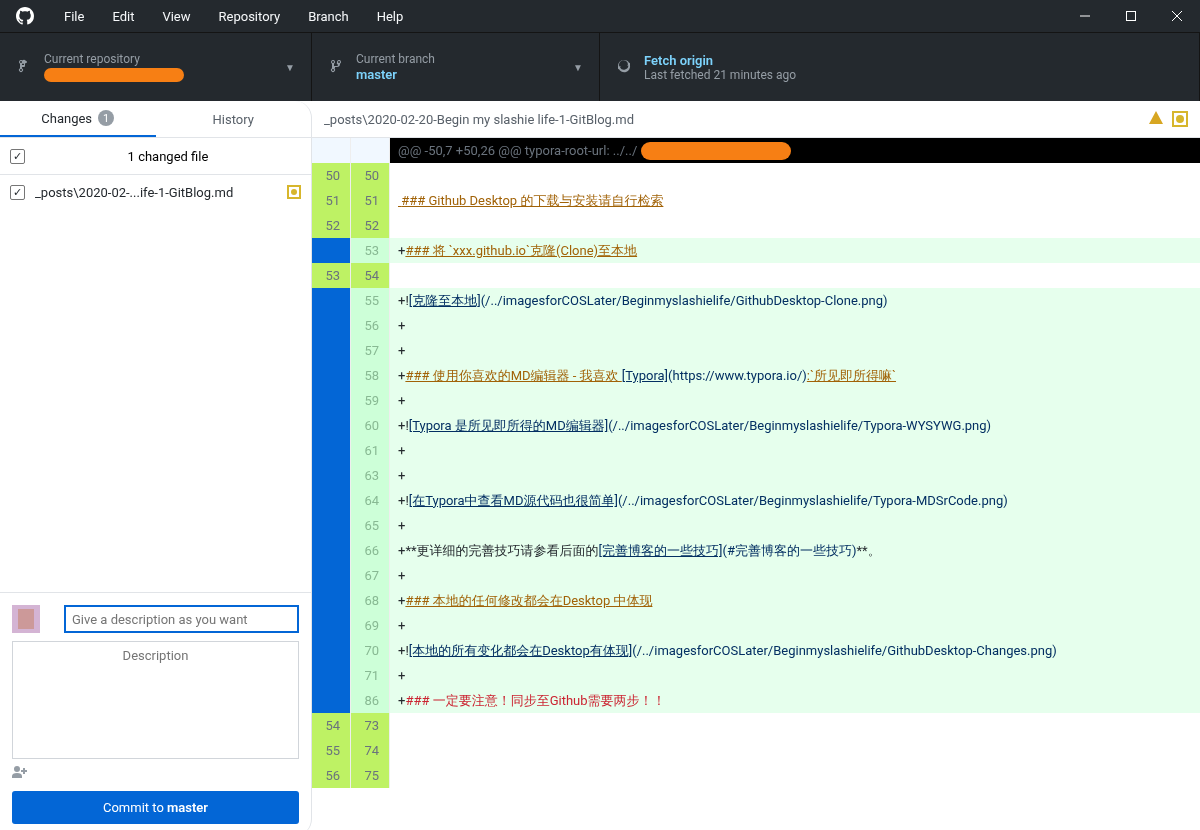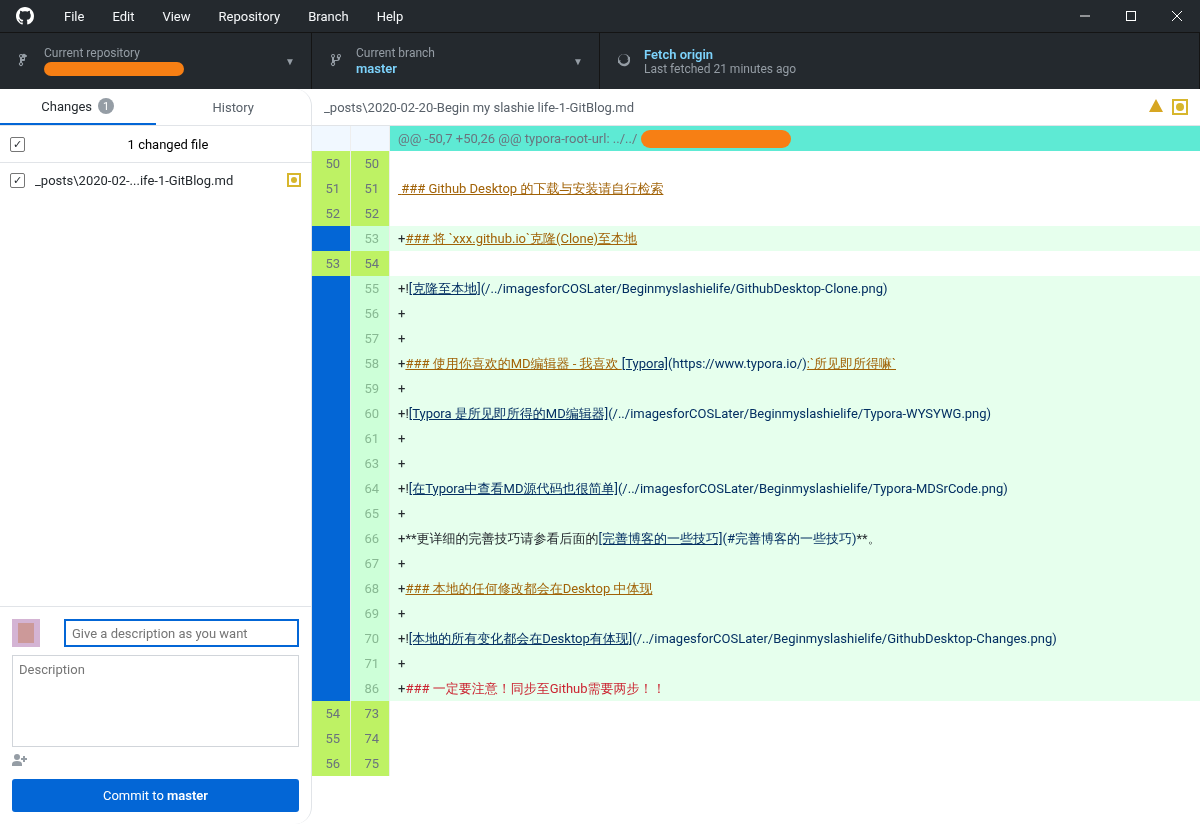--- a/index.html
+++ b/index.html
@@ -8,21 +8,21 @@
 
 .titlebar { height: 32px; background: #24292e; display: flex; align-items: center; }
 .titlebar .logo { width: 50px; display: flex; align-items: center; justify-content: center; }
 .titlebar .logo svg { width: 18px; height: 18px; fill: #fff; }
 .menu { display: flex; flex: 1; }
 .menu-item { color: #f6f8fa; padding: 0 14px; height: 32px; display: flex; align-items: center; cursor: pointer; }
 .winctl { display: flex; }
 .winctl > div { width: 46px; height: 32px; display: flex; align-items: center; justify-content: center; color: #f6f8fa; cursor: pointer; font-size: 11px; }
 
 
-.toolbar { height: 57px; background: #24292e; display: flex; border-top: 1px solid #141414; }
+.toolbar { height: 69px; background: #24292e; display: flex; border-top: 1px solid #141414; }
 .tool-section { display: flex; align-items: center; padding: 0 16px; border-right: 1px solid #141414; position: relative; }
 .tool-repo { width: 312px; }
 .tool-branch { width: 288px; }
 .tool-fetch { flex: 1; }
 .tool-icon { margin-right: 12px; }
 .tool-icon svg { fill: #959da5; }
 .tool-text { flex: 1; display: flex; flex-direction: column; }
 .tool-label { color: #959da5; font-size: 12px; }
 .tool-value { color: #7dd3fc; font-weight: 600; font-size: 13px; margin-top: 1px; }
 .tool-caret { color: #959da5; font-size: 10px; margin-left: 8px; }
@@ -45,21 +45,21 @@
 .file-row .fname { flex: 1; overflow: hidden; text-overflow: ellipsis; white-space: nowrap; color: #24292e; }
 .file-row .status { width: 14px; height: 14px; border: 2px solid #d7b62c; display: inline-block; position: relative; }
 .file-row .status::after { content: ''; position: absolute; top: 2px; left: 2px; width: 6px; height: 6px; border-radius: 50%; background: #d7b62c; }
 
 
 .commit-panel { border-top: 1px solid #e1e4e8; padding: 12px; }
 .summary-row { display: flex; margin-bottom: 8px; gap: 16px; }
 .avatar { width: 28px; height: 28px; background: #d4b4d4; margin-right: 8px; flex-shrink: 0; position: relative; }
 .avatar::before { content: ''; position: absolute; inset: 4px 6px; background: #c99; }
 .summary-input { flex: 1; border: 2px solid #0366d6; padding: 4px 6px; font-size: 13px; outline: none; }
-.desc-box { width: 100%; height: 92px; border: 1px solid #d1d5da; padding: 6px; font-size: 13px; outline: none; resize: none; font-family: inherit; color: #6a737d; }
+.desc-box { width: 100%; height: 118px; border: 1px solid #d1d5da; padding: 6px; font-size: 13px; outline: none; resize: none; font-family: inherit; color: #6a737d; text-align: center; }
 .coauthor { margin-top: 4px; color: #6a737d; }
 .coauthor svg { fill: #959da5; }
 .commit-btn { width: 100%; margin-top: 10px; background: #0366d6; color: #fff; border: none; padding: 9px; font-size: 13px; cursor: pointer; border-radius: 3px; }
 .commit-btn b { font-weight: 600; }
 
 
 .diff { flex: 1; display: flex; flex-direction: column; overflow: hidden; }
 .diff-header { height: 37px; display: flex; align-items: center; padding: 0 12px; border-bottom: 1px solid #e1e4e8; }
 .diff-header .path { flex: 1; color: #586069; }
 .diff-header .icons { display: flex; gap:8px; align-items: center; }
@@ -68,21 +68,21 @@
 .status-sq::after { content: ''; position: absolute; top: 2px; left: 2px; width: 8px; height: 8px; border-radius: 50%; background: #d7b62c; }
 
 .diff-body { flex: 1; overflow: auto; font-family: Consolas, "Courier New", monospace; font-size: 13px; }
 .diff-line { display: flex; min-height: 25px; align-items: stretch; }
 .ln { width: 39px; min-width: 39px; text-align: right; padding-right: 10px; border-right: 1px solid #eee; color: #6a737d; display: flex; align-items: center; justify-content: flex-end; }
 .ln.ln-old { }
 .ln.ln-new { }
 .line-content { flex: 1; padding: 3px 8px; white-space: pre-wrap; word-break: break-all; display: flex; align-items: center; }
 
 .hunk .ln { background: #f1f8ff; color: #c0d0e0; }
-.hunk .line-content { background: #5eead4; color: #6a737d; }
+.hunk .line-content { background: #000000; color: #6a737d; }
 
 .ctx .ln { background: #bef264; }
 .ctx .line-content { background: #fff; }
 
 .add .ln { background: #cdffd8; color: #88b993; }
 .add .ln.ln-old { background: #0366d6; color: #0366d6; }
 .add .line-content { background: #e6ffed; }
 
 .c-blue { color: #a16207; text-decoration: underline; }
 .c-navy { color: #032f62; }

